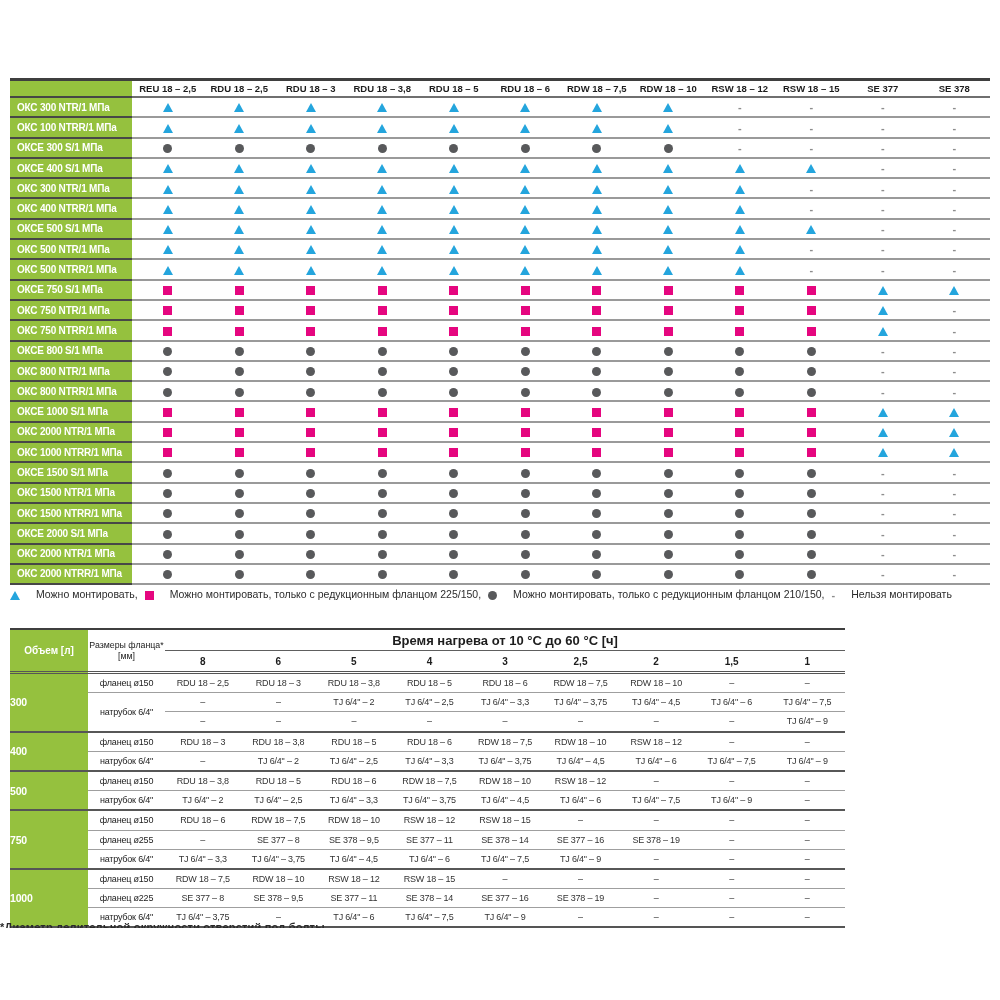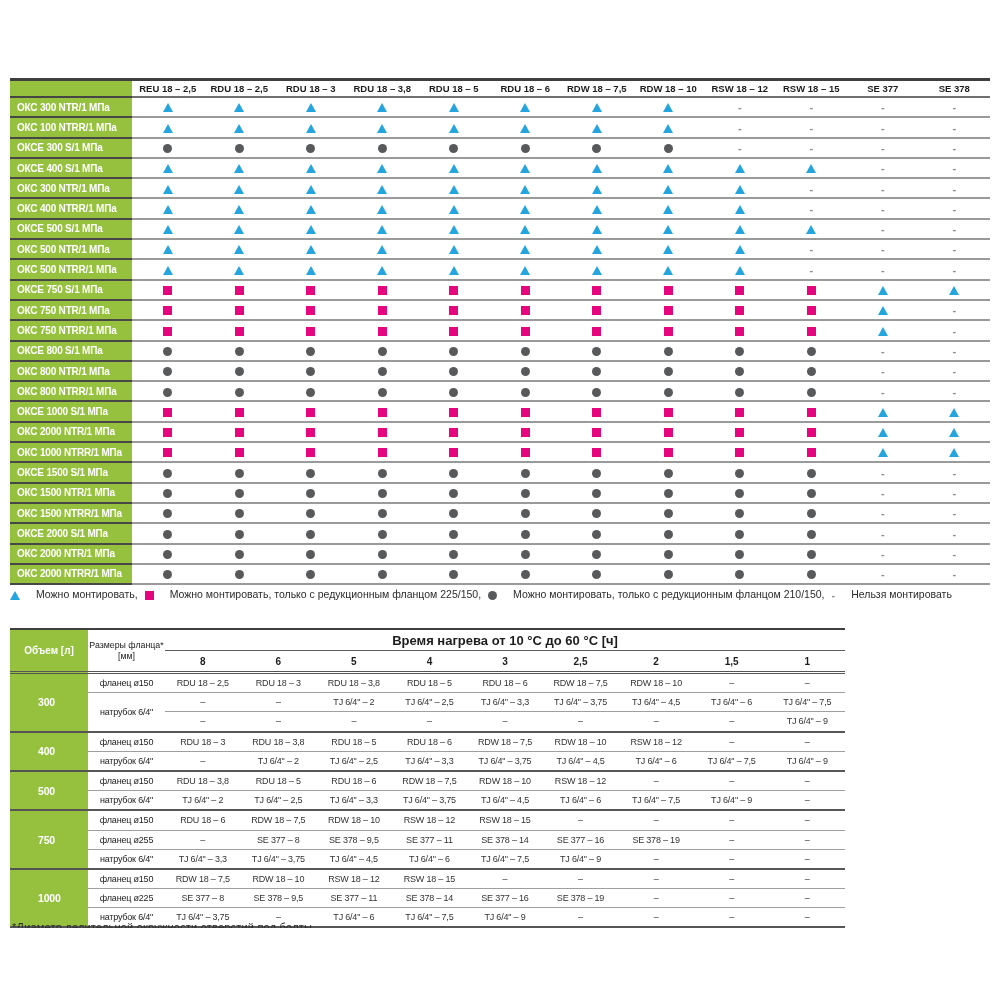--- a/index.html
+++ b/index.html
@@ -42,28 +42,28 @@
   .t2 .vol-h{background:var(--green);color:#fff;font-size:10px;font-weight:bold;
              border-top:2px solid #3f3f3f;border-bottom:3px double #555;margin-top:26px;}
   .t2 .flange-h{font-size:8.8px;font-weight:normal;color:#222;line-height:1.2;
                 border-top:2px solid #3f3f3f;border-bottom:3px double #555;}
   .t2 .time-h{font-size:13px;font-weight:bold;color:#1d1d1d;height:20px;
               border-top:2px solid #3f3f3f;border-bottom:1px solid #5e5e5e;}
   .t2 .time-val{font-size:10px;font-weight:bold;color:#1d1d1d;height:20px;border-bottom:3px double #555;}
   .t2 td{height:18.2px;padding:0;font-size:9px;color:#333;text-align:center;vertical-align:middle;
          border-bottom:1px solid #9f9f9f;white-space:nowrap;letter-spacing:-0.2px;}
   .t2 td.vol{background:var(--green);color:#fff;font-weight:bold;font-size:10.5px;text-align:left;
-             padding-left:28px;border-bottom:2px solid #555;}
+             border-bottom:2px solid #555;}
   .t2 tr.g-first td{border-top:2px solid #575757;}
   .t2 tbody tr:last-child td{border-bottom:2px solid #555;}
   .t2 td.flg{color:#222;margin-left:40px;}
 
   
-  .footnote-clip{position:absolute;left:12px;top:921px;height:7px;overflow:hidden;
-                 font-size:11px;font-weight:normal;color:#2a2a2a;letter-spacing:0.2px;}
+  .footnote-clip{position:absolute;left:0;top:921px;height:7px;overflow:hidden;
+                 font-size:11px;font-weight:bold;color:#2a2a2a;letter-spacing:0.2px;}
 </style>
 </head>
 <body>
 
 <div class="page">
 
   <table class="t1">
     <colgroup id="t1-cols">
         <col style="width: 122px;">
         <col>

